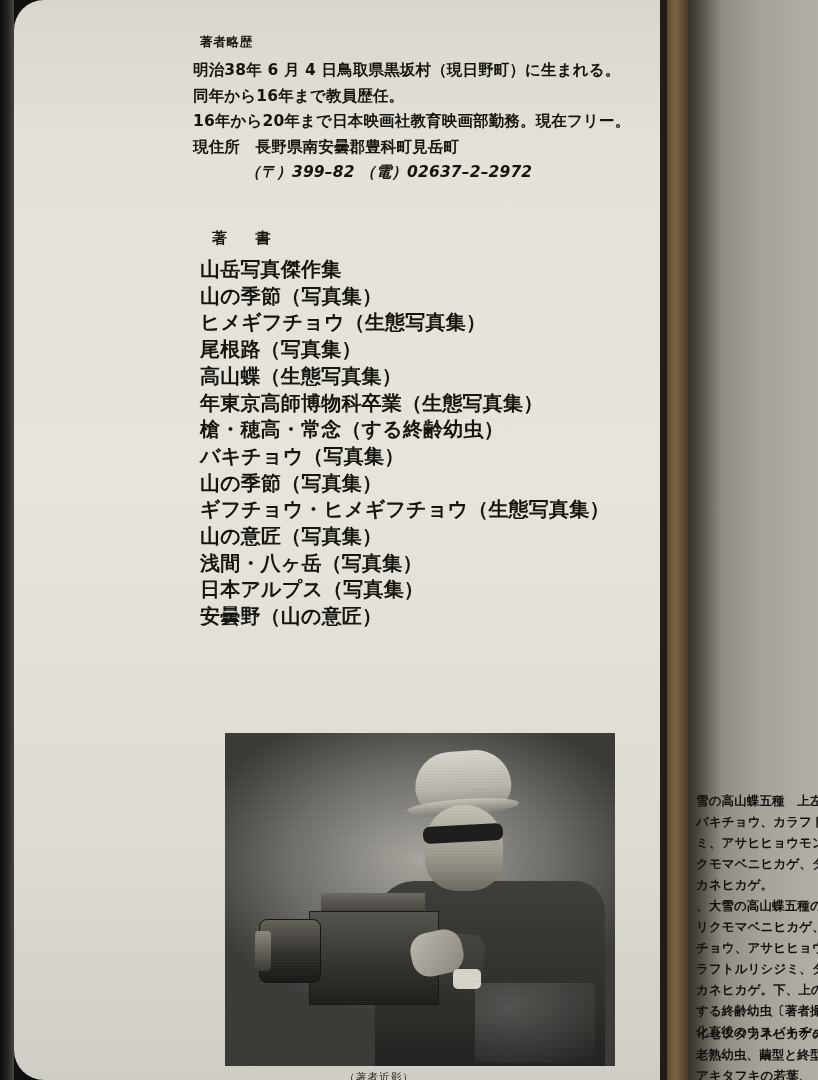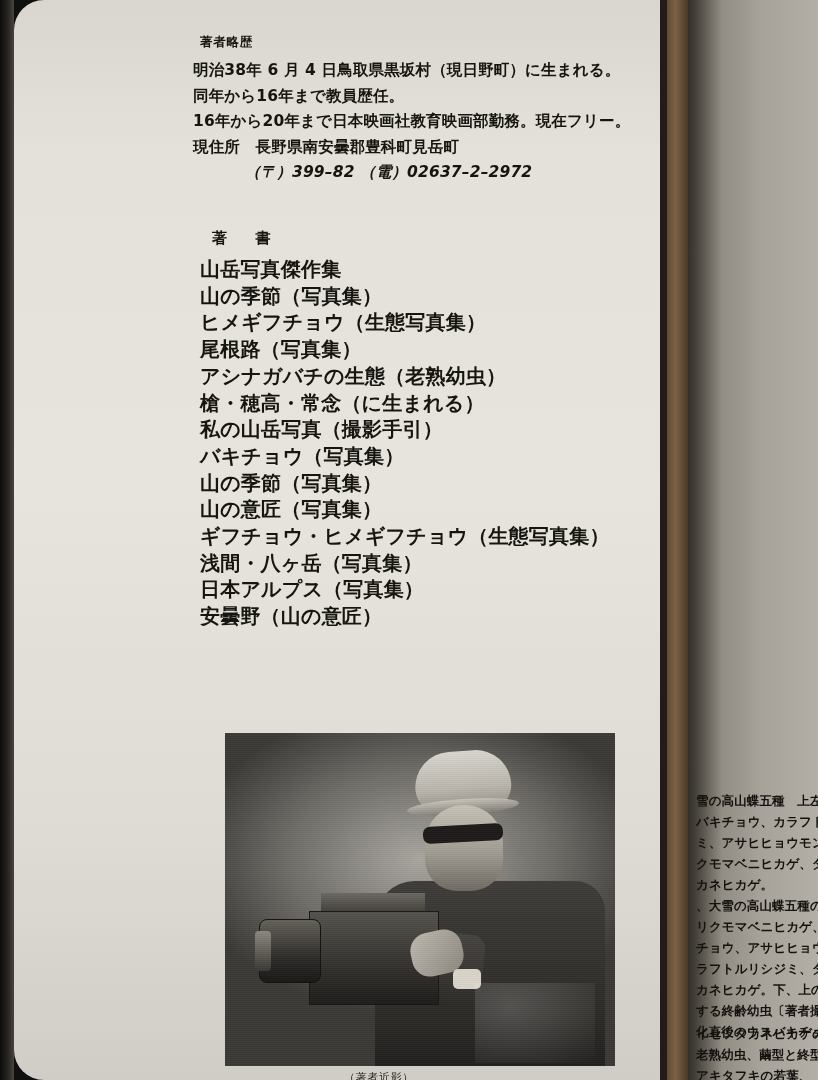--- a/index.html
+++ b/index.html
@@ -285,27 +285,27 @@
         <div class="indent">（〒）399–82 （電）02637–2–2972</div>
       </div>
 
       <div class="works-head">著　書</div>
 
       <div class="works-list">
         <div>山岳写真傑作集</div>
         <div>山の季節（写真集）</div>
         <div>ヒメギフチョウ（生態写真集）</div>
         <div>尾根路（写真集）</div>
-        <div>アシナガバチの生態（老熟幼虫）</div>
-        <div>槍・穂高・常念（に生まれる）</div>
-        <div>私の山岳写真（撮影手引）</div>
+        <div>高山蝶（生態写真集）</div>
+        <div>年東京高師博物科卒業（生態写真集）</div>
+        <div>槍・穂高・常念（する終齢幼虫）</div>
         <div>バキチョウ（写真集）</div>
         <div>山の季節（写真集）</div>
+        <div>ギフチョウ・ヒメギフチョウ（生態写真集）</div>
         <div>山の意匠（写真集）</div>
-        <div>ギフチョウ・ヒメギフチョウ（生態写真集）</div>
         <div>浅間・八ヶ岳（写真集）</div>
         <div>日本アルプス（写真集）</div>
         <div>安曇野（山の意匠）</div>
       </div>
 
       <div class="photo-frame">
         <div class="photo-bg"></div>
         <div class="ph-body"></div>
         <div class="ph-arm"></div>
         <div class="ph-hat"></div>

